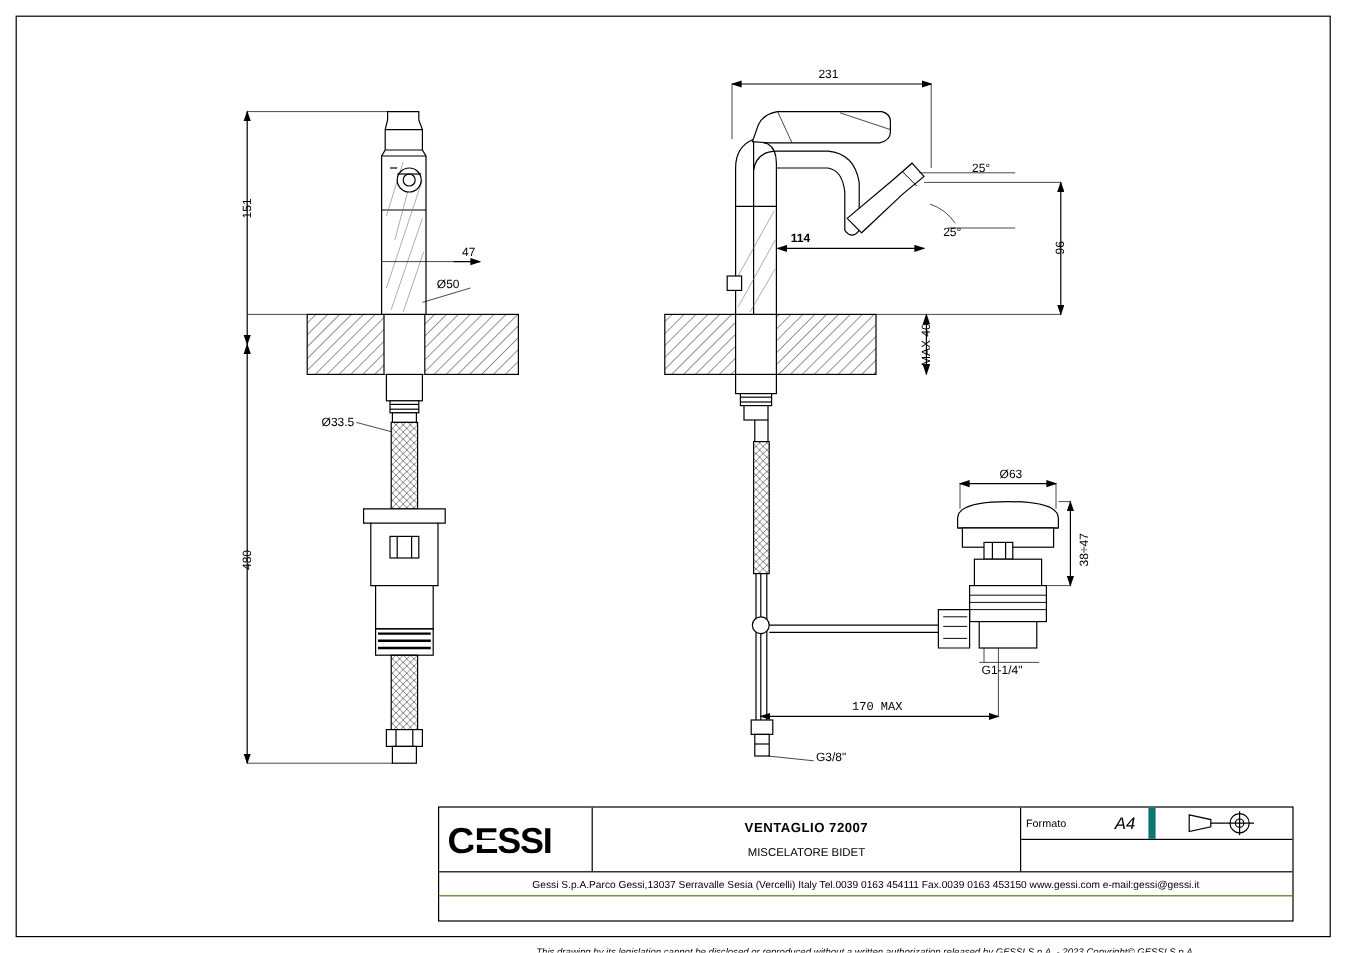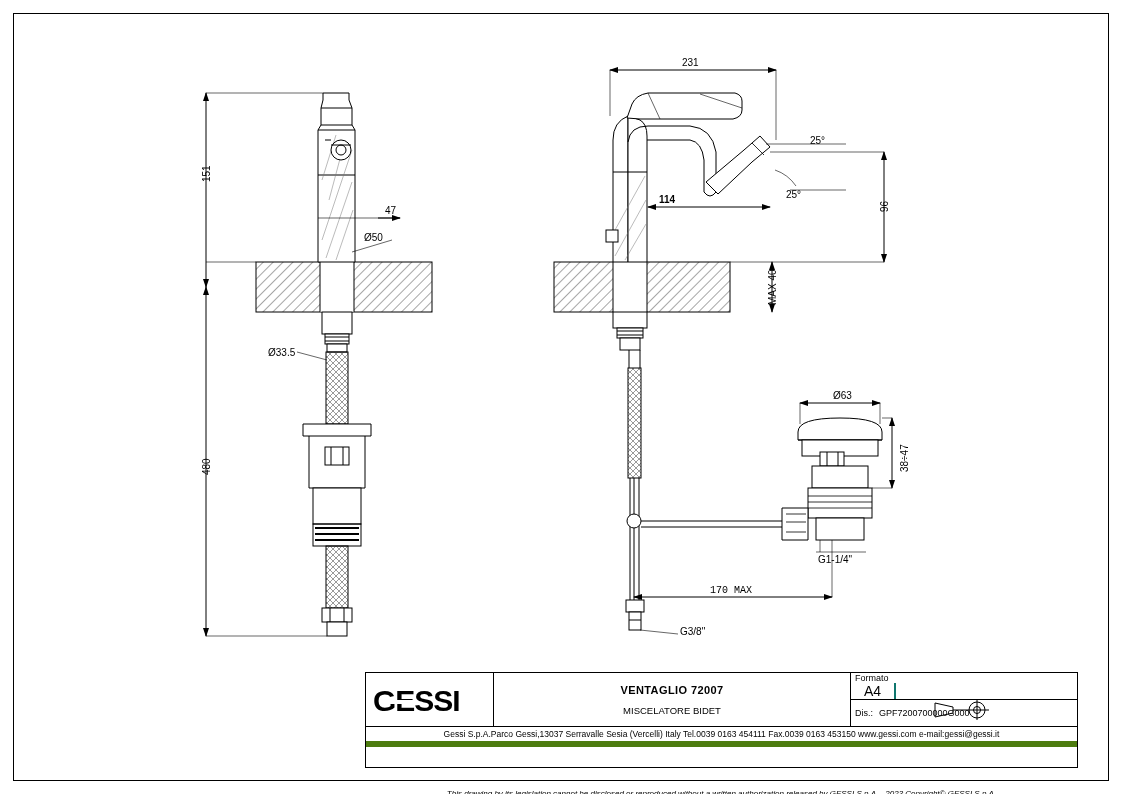--- a/index.html
+++ b/index.html
@@ -11,26 +11,26 @@
   .lbl.v{transform:rotate(-90deg);transform-origin:left top;}
 
   
   #titleblock{position:absolute;left:365px;top:672px;width:713px;height:96px;border:1px solid #000;box-sizing:border-box;}
   #tb-top{position:relative;height:54px;border-bottom:1px solid #000;box-sizing:border-box;display:flex;}
   #tb-logo{width:128px;border-right:1px solid #000;box-sizing:border-box;display:flex;align-items:center;justify-content:center;}
   #tb-mid{flex:1;border-right:1px solid #000;box-sizing:border-box;display:flex;flex-direction:column;align-items:center;justify-content:center;}
   #tb-name{font-size:11px;font-weight:bold;letter-spacing:.4px;}
   #tb-sub{font-size:9.5px;margin-top:9px;}
   #tb-right{width:226px;display:flex;flex-direction:column;box-sizing:border-box;}
-  #tb-r1{height:27px;display:flex;border-bottom:1px solid #000;box-sizing:border-box;flex-direction:column;}
+  #tb-r1{height:27px;display:flex;border-bottom:1px solid #000;box-sizing:border-box;}
   #tb-fmt-lab{width:67px;font-size:9px;display:flex;align-items:center;padding-left:4px;box-sizing:border-box;}
-  #tb-fmt-val{width:45px;font-size:14px;display:flex;align-items:center;justify-content:center;border-right:2px solid #0f766e;box-sizing:border-box;}
+  #tb-fmt-val{width:45px;font-size:14px;font-style:italic;display:flex;align-items:center;justify-content:center;border-right:6px solid #0f766e;box-sizing:border-box;}
   #tb-proj{flex:1;display:flex;align-items:center;justify-content:center;}
   #tb-r2{height:26px;display:flex;align-items:center;font-size:9px;padding-left:4px;box-sizing:border-box;}
-  #tb-addr{height:20px;border-bottom:6px solid #4d7c0f;box-sizing:border-box;display:flex;align-items:center;justify-content:center;font-size:8.5px;text-align:center;}
+  #tb-addr{height:20px;border-bottom:1px solid #4d7c0f;box-sizing:border-box;display:flex;align-items:center;justify-content:center;font-size:8.5px;text-align:center;}
   #tb-legal{height:20px;display:flex;align-items:center;justify-content:center;font-size:8px;font-style:italic;margin-top:36px;}
   .logo-text{font-size:30px;font-weight:bold;font-family:"Liberation Sans",sans-serif;letter-spacing:-1px;}
 </style>
 </head>
 <body>
 
 <div id="sheet">
 
   <div class="frame"></div>
 
@@ -268,25 +268,20 @@
                 <path d="M4,4 L22,8 L22,14 L4,18 Z"></path>
                 <line x1="22" y1="11" x2="34" y2="11"></line>
                 <circle cx="46" cy="11" r="8"></circle>
                 <circle cx="46" cy="11" r="3.5"></circle>
                 <line x1="34" y1="11" x2="58" y2="11"></line>
                 <line x1="46" y1="1" x2="46" y2="21"></line>
               </g>
             </svg>
           </div>
         </div>
-        <div id="tb-r2">
-          <span>Dis.:</span>
-          <span style="width:6px;display:inline-block;"></span>
-          <span>GPF7200700000G000</span>
-        </div>
       </div>
     </div>
 
     <div id="tb-addr">Gessi S.p.A.Parco Gessi,13037 Serravalle Sesia (Vercelli) Italy Tel.0039 0163 454111 Fax.0039 0163 453150 www.gessi.com e-mail:gessi@gessi.it</div>
     <div id="tb-legal">This drawing by its legislation cannot be disclosed or reproduced without a written authorization released by GESSI S.p.A. - 2023 Copyright© GESSI S.p.A.</div>
   </div>
 
 </div>
 
 </body></html>

